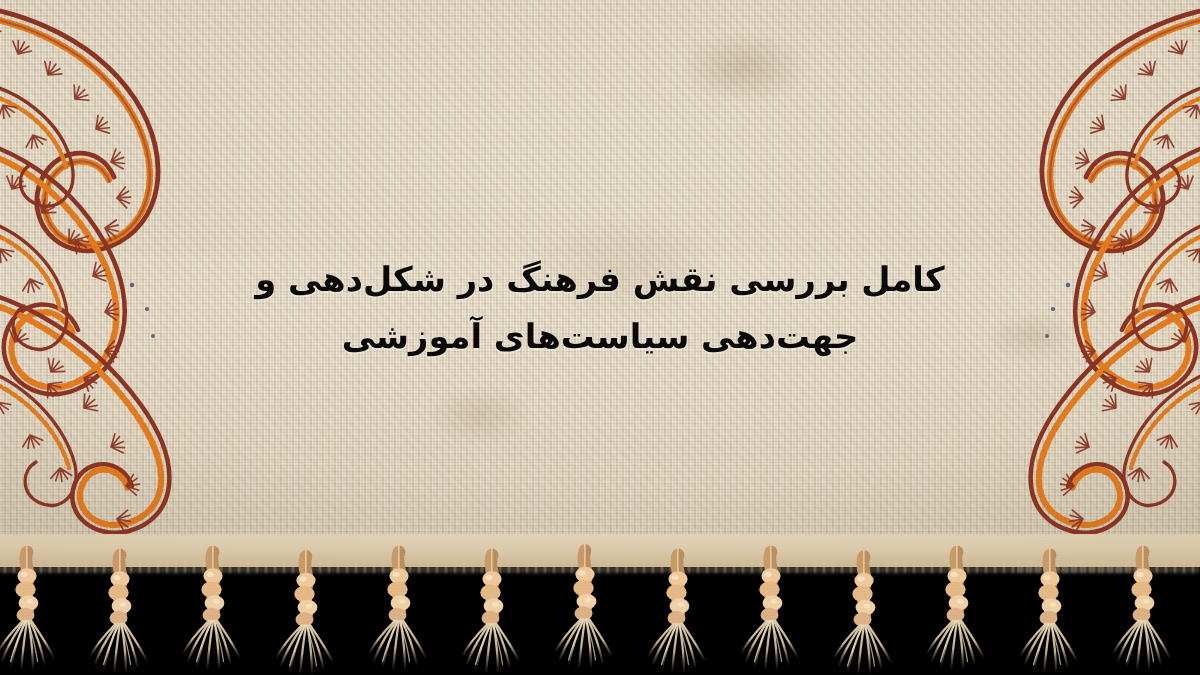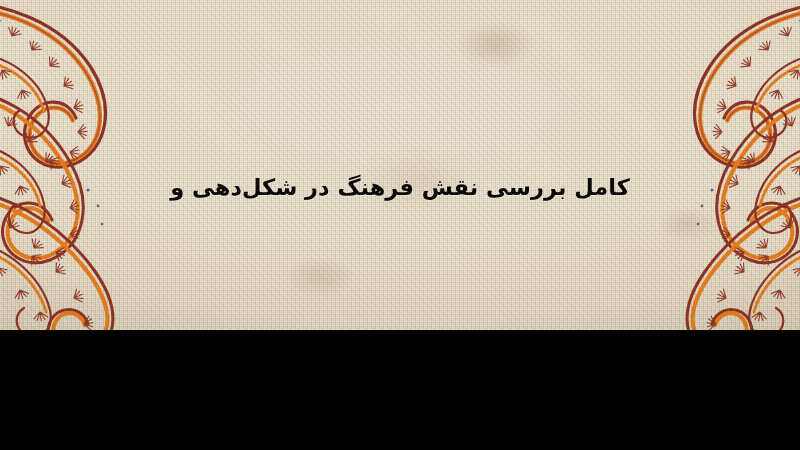--- a/index.html
+++ b/index.html
@@ -1,18 +1,18 @@
 <!DOCTYPE html>
 <html lang="fa" dir="rtl"><head>
 <meta charset="utf-8">
 <title>Persian Textile Title Slide</title>
 <style>
   html,body{margin:0;padding:0;background:#000;}
   #stage{
-    position:relative;width:800px;height:330px;overflow:hidden;
+    position:relative;width:800px;height:450px;overflow:hidden;
     font-family:"DejaVu Sans","Liberation Sans",sans-serif;
     background:#0a0705;
   }
 
   
   .fabric{
     position:absolute;left:0;top:0;width:800px;height:374px;
     background:
       radial-gradient(130% 95% at 50% 28%, #efe6d3 0%, #e9dec9 42%, #ddd0b7 78%, #cfc1a6 100%);
     overflow:hidden;
@@ -436,20 +436,21 @@
           <circle cx="136" cy="230" r="1.3"></circle>
         </g>
       </svg>
     </div>
 
     <div class="vig"></div>
   </div>
 
   <div class="title">
     <span class="ln">کامل بررسی نقش فرهنگ در شکل‌دهی و</span>
+    <span class="ln">جهت‌دهی سیاست‌های آموزشی</span>
   </div>
 
   <div class="blackground"></div>
 
   <div class="selvage"></div>
 
   <div class="fringe">
     <svg viewBox="0 0 800 98" preserveAspectRatio="none" xmlns="http://www.w3.org/2000/svg" aria-hidden="true">
       <defs>
         <linearGradient id="cord" x1="0" y1="0" x2="1" y2="0">

